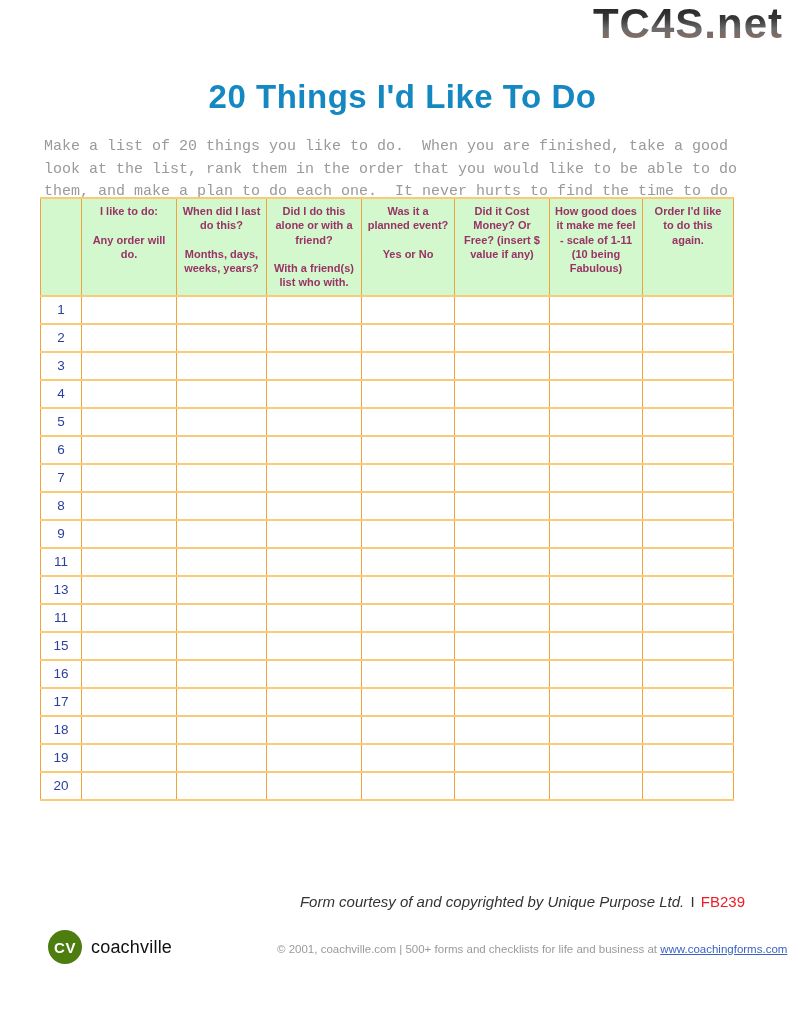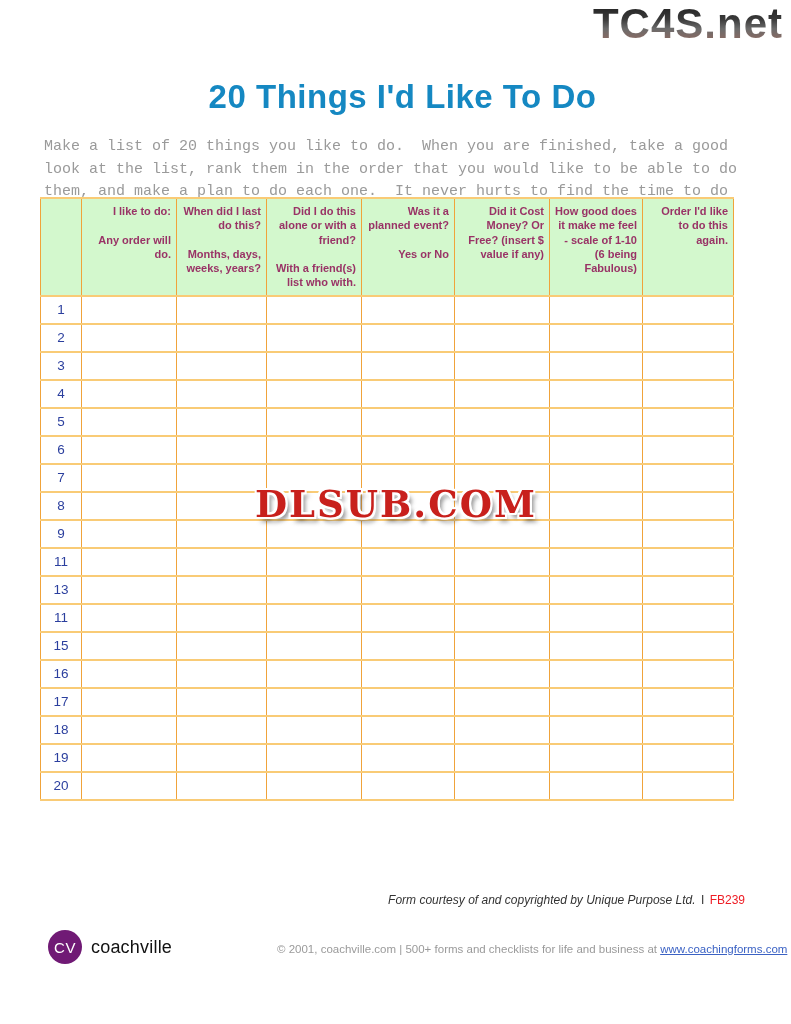--- a/index.html
+++ b/index.html
@@ -54,21 +54,21 @@
   .form-table th, .form-table td {
     border-left:1px solid #f0a33a;
     border-right:1px solid #f0a33a;
     border-top:2px solid #f9cb76;
     border-bottom:2px solid #f9cb76;
   }
   .form-table thead th {
     background:#d3f8cd;
     color:#993366;
     font-size:11px; font-weight:bold; line-height:1.3;
-    text-align:right; vertical-align:top;
+    text-align:center; vertical-align:top;
     padding:5px 5px;
     height:74px;
     white-space:pre-line;
   }
   .form-table tbody td { height:28px; background:#ffffff; }
   .form-table tbody td.row-num {
     color:#2b3f9e;
     font-size:13.5px;
     text-align:center; vertical-align:middle;
   }
@@ -88,34 +88,34 @@
     color:#c8201c;
   }
   .tradersx {
     position:absolute; top:983px; right:4px;
     font-size:32px; letter-spacing:1px;
     color:#cc5150;
   }
 
   .courtesy {
     position:absolute; top:893px; right:46px;
-    font-size:12px; color:#333333;
+    font-size:15px; color:#333333;
   }
   .courtesy .it { font-style:italic; }
   .courtesy .sep { font-style:normal; padding:0 2px; }
   .courtesy .code { color:#ee1c24; font-style:normal; }
 
   .coachville {
     position:absolute; top:930px; left:48px;
     display:flex; align-items:center;
   }
   .cv-circle {
     width:34px; height:34px; border-radius:50%;
-    background:#701a75;
-    color:#ffffff; font-weight:normal; font-size:15px;
+    background:#4d7c0f;
+    color:#ffffff; font-weight:bold; font-size:15px;
     display:flex; align-items:center; justify-content:center;
     letter-spacing:0.5px;
   }
   .cv-word {
     margin-left:9px;
     font-size:18px; font-weight:normal; color:#111111;
     letter-spacing:0.2px;
   }
 
   .copyright {
@@ -157,21 +157,21 @@
           <th>When did I last do this?
 
 Months, days, weeks, years?</th>
           <th>Did I do this alone or with a friend?
 
 With a friend(s) list who with.</th>
           <th>Was it a planned event?
 
 Yes or No</th>
           <th>Did it Cost Money? Or Free? (insert $ value if any)</th>
-          <th>How good does it make me feel - scale of 1-10 (6 being Fabulous)</th>
+          <th>How good does it make me feel - scale of 1-11 (10 being Fabulous)</th>
           <th>Order I'd like to do this again.</th>
         </tr>
     </thead>
     <tbody>
         <tr>
           <td class="row-num">1</td>
           <td></td>
           <td></td>
           <td></td>
           <td></td>
@@ -345,21 +345,20 @@
           <td></td>
           <td></td>
           <td></td>
           <td></td>
           <td></td>
           <td></td>
         </tr>
       </tbody>
   </table>
 
-  <div class="dlsub outlined">DLSUB.COM</div>
 
   <div class="courtesy">
     <span class="it">Form courtesy of and copyrighted by Unique Purpose Ltd.</span>
     <span class="sep">I</span>
     <span class="code">FB239</span>
   </div>
 
   <div class="coachville">
     <div class="cv-circle">CV</div>
     <div class="cv-word">coachville</div>

